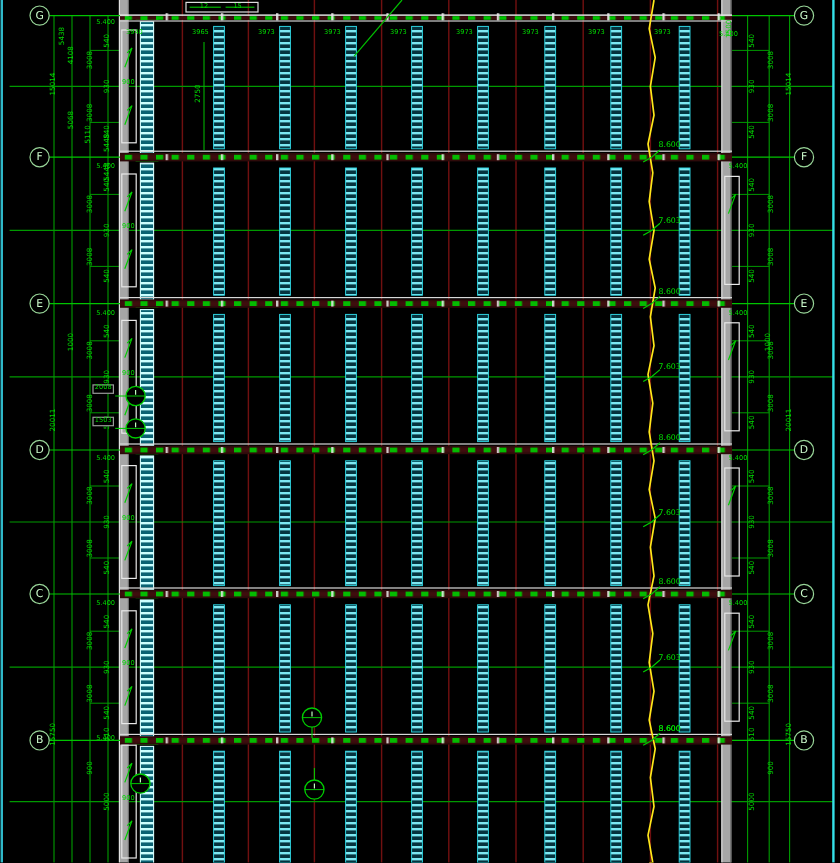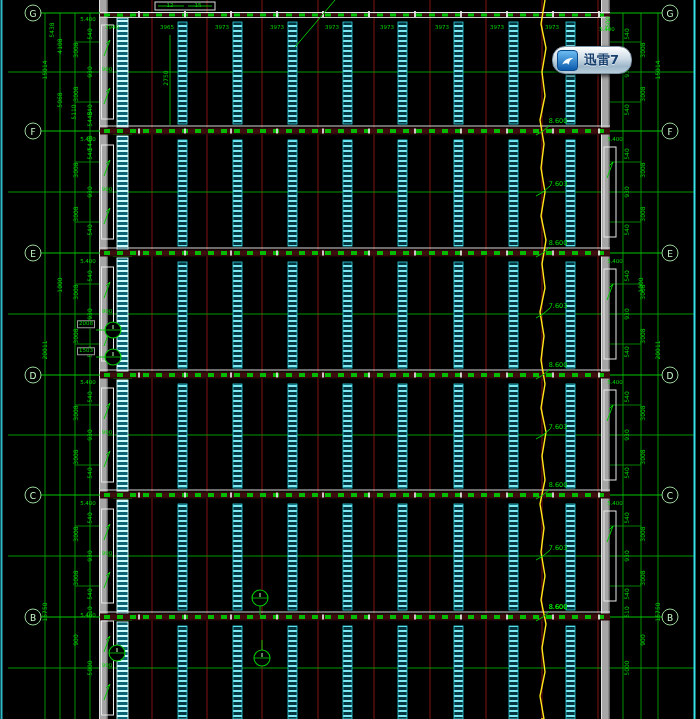--- a/index.html
+++ b/index.html
@@ -374,28 +374,20 @@
       <span class="t sm" style="left: 107px; top: 70px;">900</span>
       <span class="t sm" style="left: 107px; top: 190px;">900</span>
       <span class="t sm" style="left: 107px; top: 312px;">900</span>
       <span class="t sm" style="left: 107px; top: 433px;">900</span>
       <span class="t sm" style="left: 107px; top: 554px;">900</span>
       <span class="t sm" style="left: 107px; top: 666px;">900</span>
       <span class="t sm" style="left: 170px; top: 6px;">12</span>
       <span class="t sm" style="left: 198px; top: 6px;">15</span>
     </div>
 
-  <div class="badge">
-    <span class="badge-icon">
-      <svg width="15" height="15" viewBox="0 0 16 16">
-        <path d="M2.2 12.2 Q6.5 4.5 14.2 5.6 Q9.8 7.2 9.2 12.4 Q7.6 9.6 2.2 12.2 Z" fill="#ffffff"></path>
-      </svg>
-    </span>
-    <span class="badge-label">迅雷7</span>
-  </div>
 <div class="bubble" style="left: 33px; top: 13px;">G</div>
     <div class="bubble" style="left: 670px; top: 13px;">G</div>
     <div class="bubble" style="left: 33px; top: 131px;">F</div>
     <div class="bubble" style="left: 670px; top: 131px;">F</div>
     <div class="bubble" style="left: 33px; top: 253px;">E</div>
     <div class="bubble" style="left: 670px; top: 253px;">E</div>
     <div class="bubble" style="left: 33px; top: 375px;">D</div>
     <div class="bubble" style="left: 670px; top: 375px;">D</div>
     <div class="bubble" style="left: 33px; top: 495px;">C</div>
     <div class="bubble" style="left: 670px; top: 495px;">C</div>

